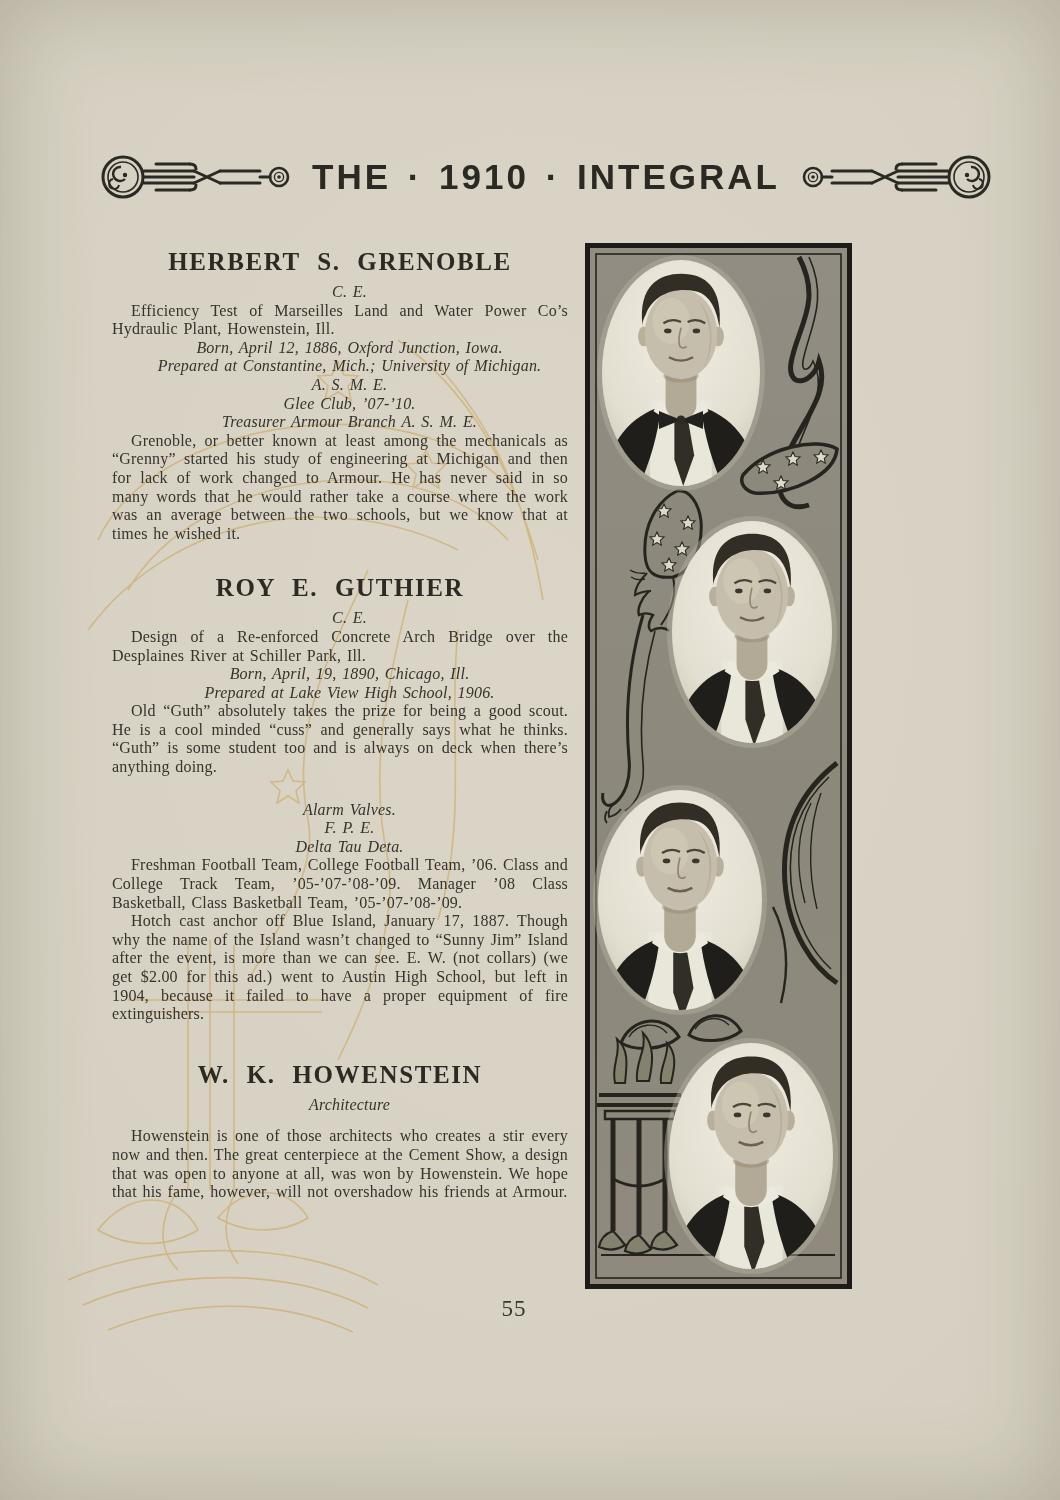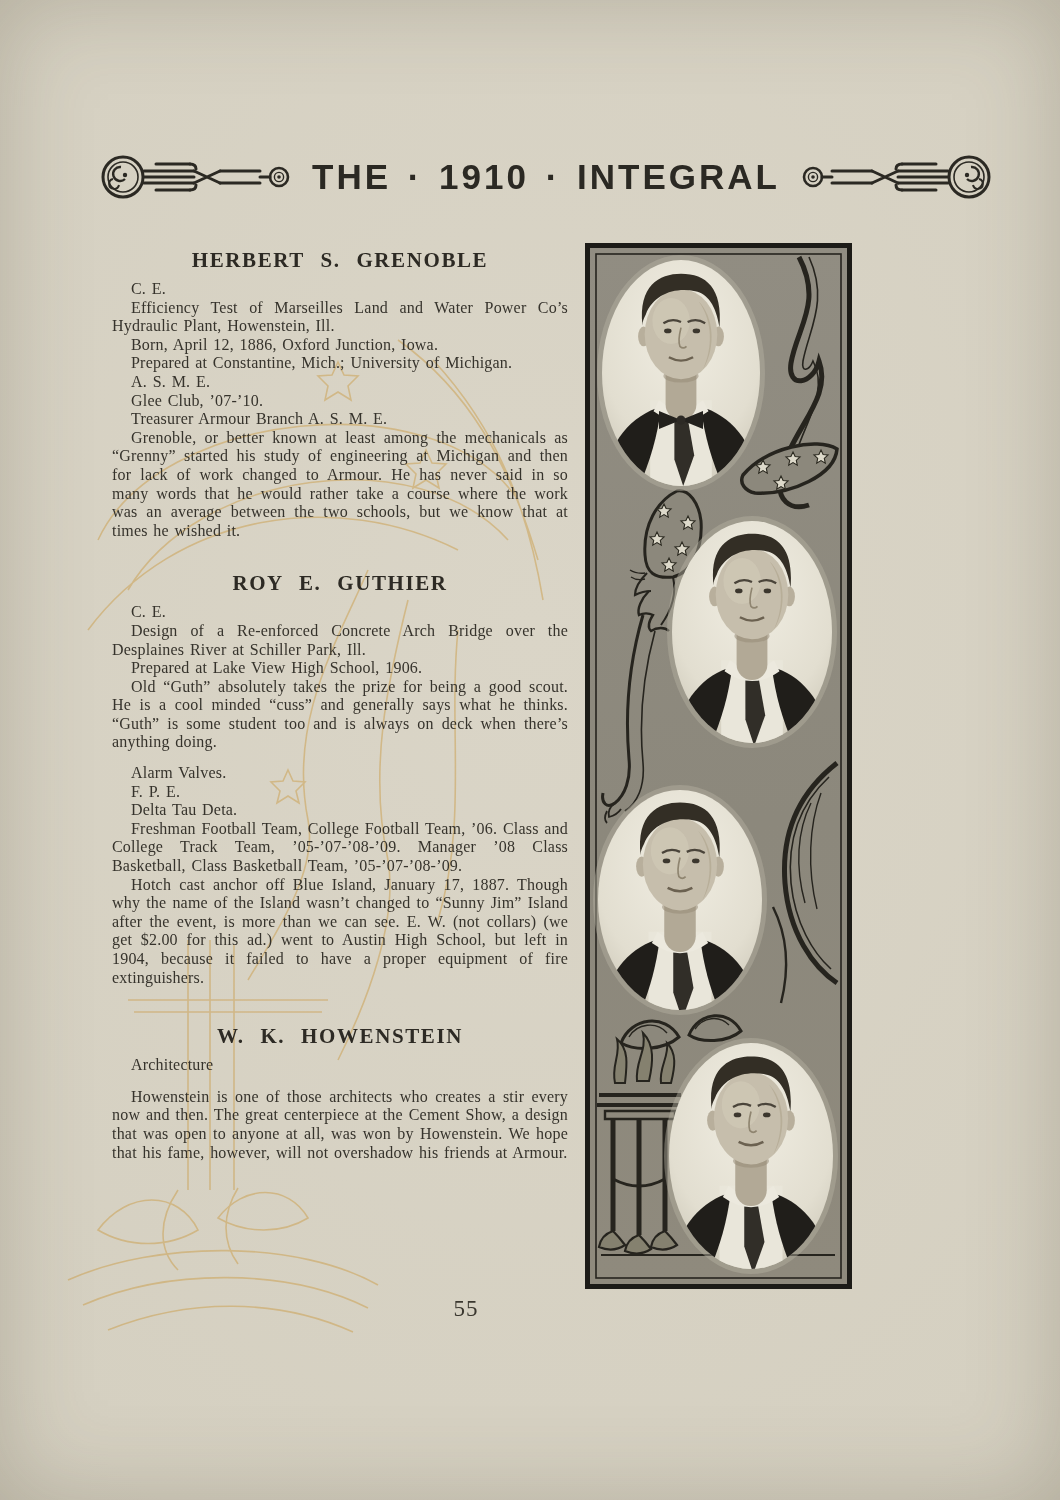--- a/index.html
+++ b/index.html
@@ -18,37 +18,37 @@
   .masthead-title{
     margin:0;font-family:"Liberation Sans", sans-serif;font-weight:bold;
     font-size:35px;letter-spacing:3px;word-spacing:4px;color:#2b2923;white-space:nowrap;
   }
   .orn{flex:0 0 auto;}
 
   
   .text-column{position:absolute;left:112px;top:248px;width:456px;z-index:1;}
   .bio{margin:0 0 31px 0;}
   .bio-title{
-    margin:0 0 7px 0;text-align:center;font-weight:bold;font-size:21px;
+    margin:0 0 7px 0;text-align:center;font-weight:bold;font-size:25px;
     letter-spacing:1.6px;word-spacing:9px;color:#2d2a24;
   }
   .bio p{
     margin:0;font-size:16px;line-height:18.6px;text-align:justify;
     text-indent:19px;letter-spacing:.2px;word-spacing:1.5px;color:#36332c;
   }
-  .bio p.no-just{text-align:left;}
+  .bio p.no-just{text-align:center;font-style:italic;}
   .bio .gap-after{margin-bottom:13px;}
   .bio-3{margin-bottom:37px;}
-  .bio-2{margin-bottom:12px;}
+  .bio-2{margin-bottom:24px;}
 
   
   .photo-panel{position:absolute;left:585px;top:243px;z-index:1;}
 
   .page-number{
-    position:absolute;left:396px;top:1296px;width:140px;text-align:center;
+    position:absolute;left:444px;top:1296px;width:140px;text-align:center;
     font-size:23px;color:#3a372f;letter-spacing:1px;z-index:1;
   }
 </style>
 </head>
 <body>
 
 <div class="page">
 
   <svg class="underprint" width="540" height="1060" viewBox="0 0 540 1060" fill="none">
     <g stroke="#c9973c" stroke-width="1.6" opacity=".75">
@@ -118,20 +118,21 @@
       <p class="no-just">A. S. M. E.</p>
       <p class="no-just">Glee Club, ’07-’10.</p>
       <p class="no-just">Treasurer Armour Branch A. S. M. E.</p>
       <p>Grenoble, or better known at least among the mechanicals as “Grenny” started his study of engineering at Michigan and then for lack of work changed to Armour.  He has never said in so many words that he would rather take a course where the work was an average between the two schools, but we know that at times he wished it.</p>
     </section>
 
     <section class="bio bio-2">
       <h2 class="bio-title">ROY E. GUTHIER</h2>
       <p class="no-just">C. E.</p>
       <p>Design of a Re-enforced Concrete Arch Bridge over the Desplaines River at Schiller Park, Ill.</p>
+      <p class="no-just">Born, April, 19, 1890, Chicago, Ill.</p>
       <p class="no-just">Prepared at Lake View High School, 1906.</p>
       <p>Old “Guth” absolutely takes the prize for being a good scout.  He is a cool minded “cuss” and generally says what he thinks.  “Guth” is some student too and is always on deck when there’s anything doing.</p>
     </section>
 
     <section class="bio bio-3">
       <p class="no-just">Alarm Valves.</p>
       <p class="no-just">F. P. E.</p>
       <p class="no-just">Delta Tau Deta.</p>
       <p>Freshman Football Team, College Football Team, ’06. Class and College Track Team, ’05-’07-’08-’09.  Manager ’08 Class Basketball, Class Basketball Team, ’05-’07-’08-’09.</p>
       <p>Hotch cast anchor off Blue Island, January 17, 1887. Though why the name of the Island wasn’t changed to “Sunny Jim” Island after the event, is more than we can see.  E. W. (not collars) (we get $2.00 for this ad.) went to Austin High School, but left in 1904, because it failed to have a proper equipment of fire extinguishers.</p>

